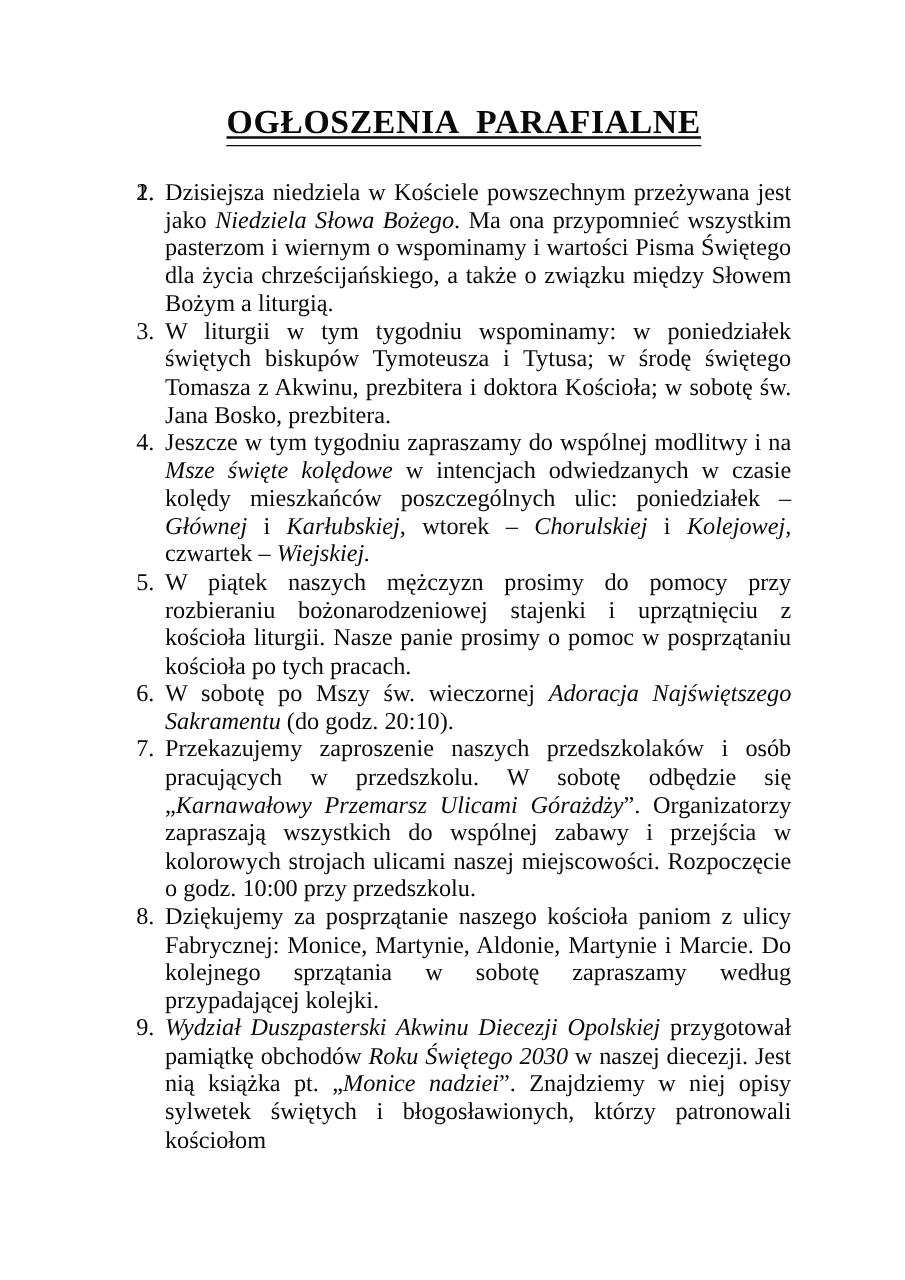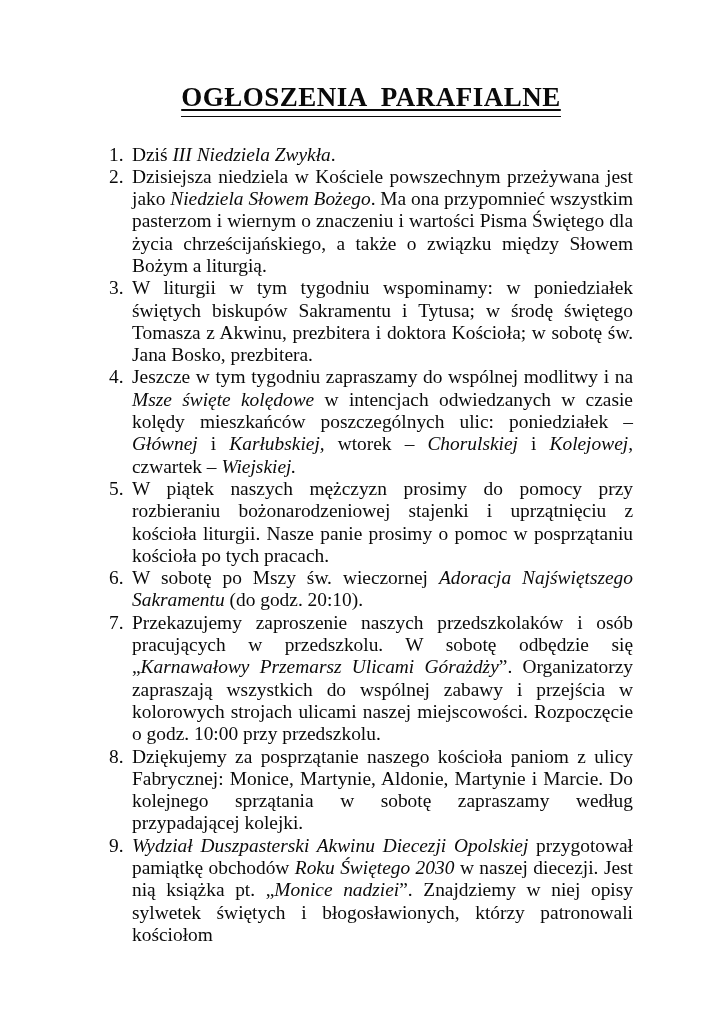--- a/index.html
+++ b/index.html
@@ -58,23 +58,23 @@
   }
 </style>
 </head>
 <body>
 
 <div class="page">
   <div class="title-row">
     <h1 class="title" style="margin:0; font-size:27px;">OGŁOSZENIA  PARAFIALNE</h1>
   </div>
   <ol class="announcements">
-      <li><span class="num">1.</span><span class="body"><span>Dziś </span><em>III Niedziela Zwykła</em><span>.</span></span></li>
-      <li><span class="num">2.</span><span class="body"><span>Dzisiejsza niedziela w Kościele powszechnym przeżywana jest jako </span><em>Niedziela Słowem Bożego</em><span>. Ma ona przypomnieć wszystkim pasterzom i wiernym o znaczeniu i wartości Pisma Świętego dla życia chrześcijańskiego, a także o związku między Słowem Bożym a liturgią.</span></span></li>
-      <li><span class="num">3.</span><span class="body"><span>W liturgii w tym tygodniu wspominamy: w poniedziałek świętych biskupów Sakramentu i Tytusa; w środę świętego Tomasza z Akwinu, prezbitera i doktora Kościoła; w sobotę św. Jana Bosko, prezbitera.</span></span></li>
+      <li><span class="num">1.</span></li>
+      <li><span class="num">2.</span><span class="body"><span>Dzisiejsza niedziela w Kościele powszechnym przeżywana jest jako </span><em>Niedziela Słowa Bożego</em><span>. Ma ona przypomnieć wszystkim pasterzom i wiernym o wspominamy i wartości Pisma Świętego dla życia chrześcijańskiego, a także o związku między Słowem Bożym a liturgią.</span></span></li>
+      <li><span class="num">3.</span><span class="body"><span>W liturgii w tym tygodniu wspominamy: w poniedziałek świętych biskupów Tymoteusza i Tytusa; w środę świętego Tomasza z Akwinu, prezbitera i doktora Kościoła; w sobotę św. Jana Bosko, prezbitera.</span></span></li>
       <li><span class="num">4.</span><span class="body"><span>Jeszcze w tym tygodniu zapraszamy do wspólnej modlitwy i na </span><em>Msze święte kolędowe</em><span> w intencjach odwiedzanych w czasie kolędy mieszkańców poszczególnych ulic: poniedziałek – </span><em>Głównej</em><span> i </span><em>Karłubskiej,</em><span> wtorek – </span><em>Chorulskiej</em><span> i </span><em>Kolejowej,</em><span> czwartek – </span><em>Wiejskiej.</em></span></li>
       <li><span class="num">5.</span><span class="body"><span>W piątek naszych mężczyzn prosimy do pomocy przy rozbieraniu bożonarodzeniowej stajenki i uprzątnięciu z kościoła liturgii. Nasze panie prosimy o pomoc w posprzątaniu kościoła po tych pracach.</span></span></li>
       <li><span class="num">6.</span><span class="body"><span>W sobotę po Mszy św. wieczornej </span><em>Adoracja Najświętszego Sakramentu</em><span> (do godz. 20:10).</span></span></li>
       <li><span class="num">7.</span><span class="body"><span>Przekazujemy zaproszenie naszych przedszkolaków i osób pracujących w przedszkolu. W sobotę odbędzie się „</span><em>Karnawałowy Przemarsz Ulicami Górażdży</em><span>”. Organizatorzy zapraszają wszystkich do wspólnej zabawy i przejścia w kolorowych strojach ulicami naszej miejscowości. Rozpoczęcie o godz. 10:00 przy przedszkolu.</span></span></li>
       <li><span class="num">8.</span><span class="body"><span>Dziękujemy za posprzątanie naszego kościoła paniom z ulicy Fabrycznej: Monice, Martynie, Aldonie, Martynie i Marcie. Do kolejnego sprzątania w sobotę zapraszamy według przypadającej kolejki.</span></span></li>
       <li><span class="num">9.</span><span class="body"><em>Wydział Duszpasterski Akwinu Diecezji Opolskiej</em><span> przygotował pamiątkę obchodów </span><em>Roku Świętego 2030</em><span> w naszej diecezji. Jest nią książka pt. „</span><em>Monice nadziei</em><span>”. Znajdziemy w niej opisy sylwetek świętych i błogosławionych, którzy patronowali kościołom</span></span></li>
     </ol>
 </div>
 
 </body></html>

